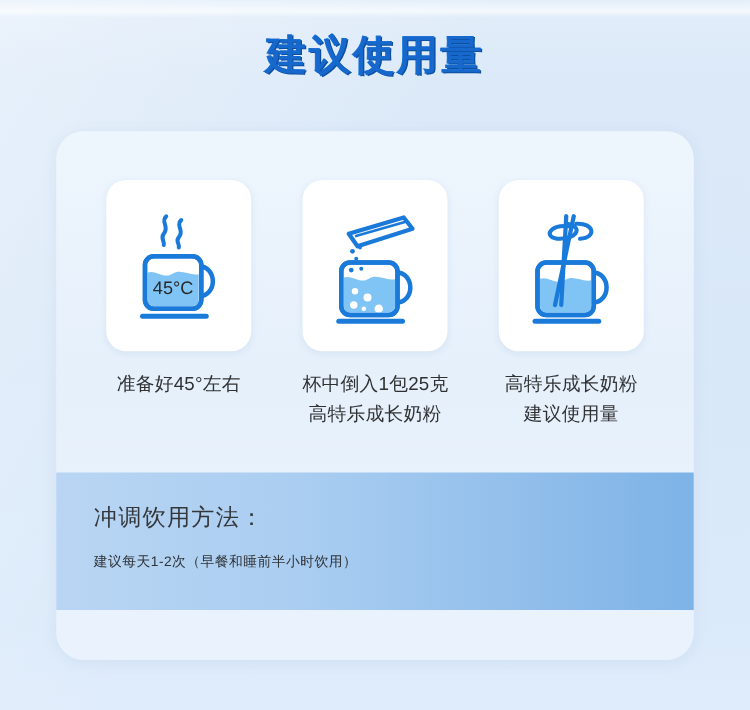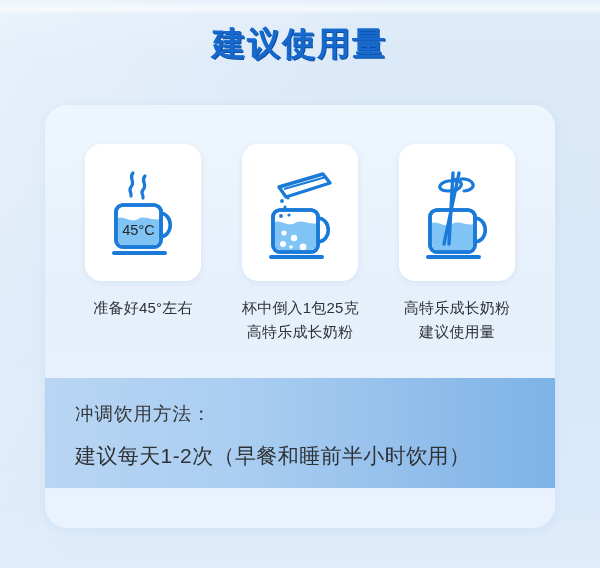--- a/index.html
+++ b/index.html
@@ -83,21 +83,21 @@
     left:0; top:273px;
     width:510px; height:110px;
     background:linear-gradient(to right, #b9d5f3 0%, #a9cdf1 40%, #8ebcea 78%, #7db3e7 100%);
   }
   .band-title{
     position:absolute; left:30px; top:23px;
     font-size:18.5px; color:#33373b; letter-spacing:1px;
   }
   .band-text{
     position:absolute; left:30px; top:64px;
-    font-size:21px; color:#2f3336; letter-spacing:.4px;
+    font-size:11px; color:#2f3336; letter-spacing:.4px;
   }
   svg{ display:block; }
 </style>
 </head>
 <body>
 
 <div id="page">
 
   <div class="title-wrap">
     <span class="title">建议使用量</span>

